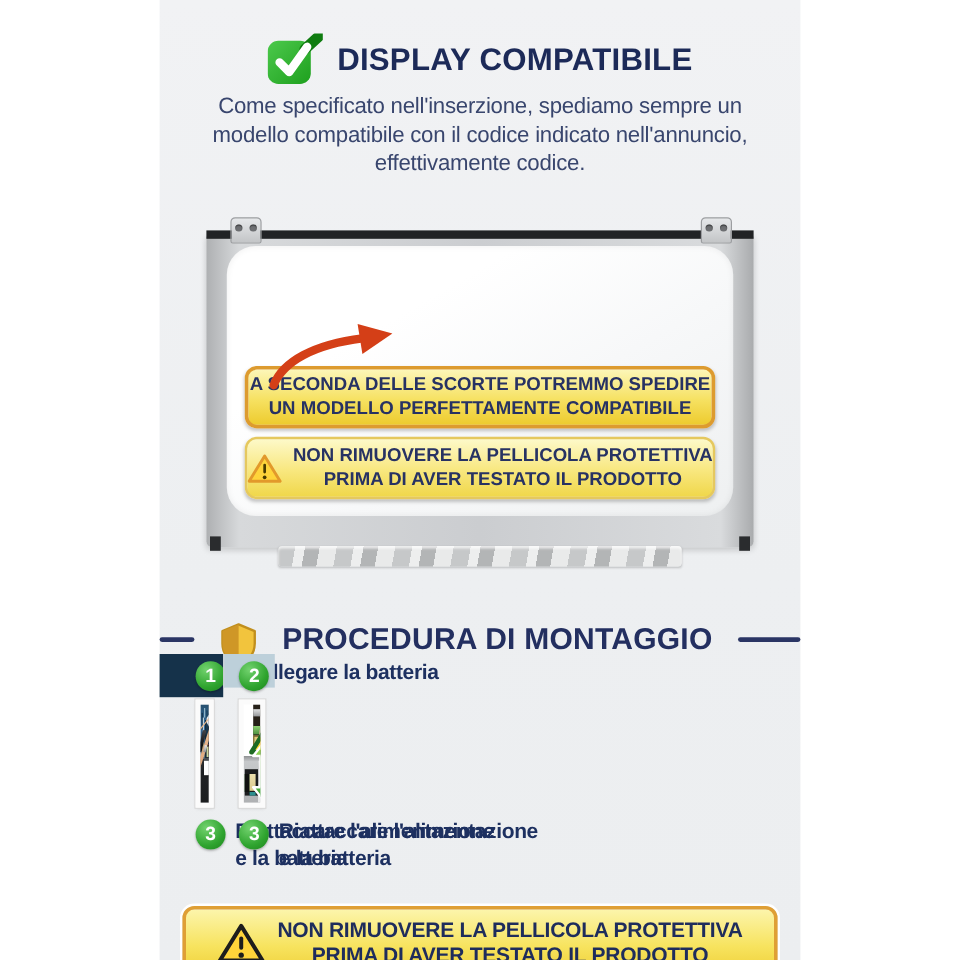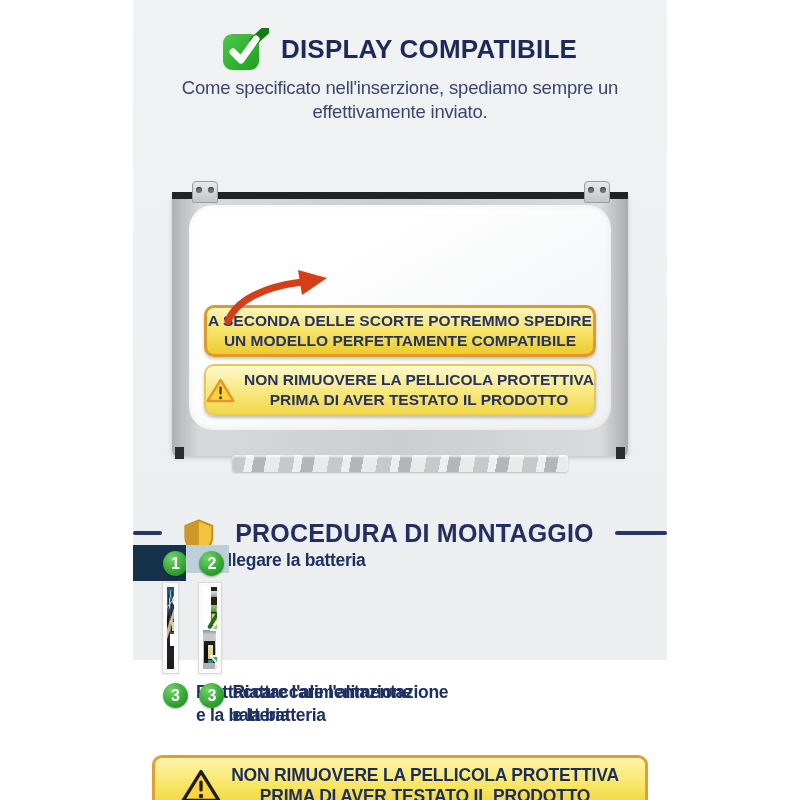--- a/index.html
+++ b/index.html
@@ -1,18 +1,18 @@
 <!DOCTYPE html>
 <html><head>
 <meta charset="utf-8">
 <style>
   html,body{margin:0;padding:0;background:#ffffff;}
   .canvas{position:relative;width:800px;height:800px;background:#ffffff;overflow:hidden;
           font-family:"Liberation Sans",sans-serif;}
-  .column{position:absolute;left:133px;top:0;width:534px;height:660px;
+  .column{position:absolute;left:133px;top:0;width:534px;height:800px;
           background:linear-gradient(180deg,#f1f2f4 0%,#edeff1 60%,#eceef0 100%);}
 
   
   .hdr{position:absolute;top:28px;left:0;right:0;display:flex;justify-content:center;align-items:center;gap:12px;}
   .hdr h1{margin:0;font-size:26px;font-weight:bold;color:#1c2a58;letter-spacing:.2px;}
   .check{width:46px;height:42px;display:block;}
 
   .intro{position:absolute;top:76px;left:0;right:0;text-align:center;
          font-size:18.5px;line-height:24px;letter-spacing:-0.2px;color:#39466e;}
   .intro span{display:block;white-space:nowrap;}
@@ -147,21 +147,22 @@
         </defs>
         <rect x="0" y="6" width="36" height="36" rx="9" fill="url(#gGrad)"></rect>
         <path d="M31 13 L43 2" stroke="#0f7c10" stroke-width="9" stroke-linecap="round" fill="none"></path>
         <path d="M10 24 L18 32 L33 11" stroke="#ffffff" stroke-width="7" stroke-linecap="round" stroke-linejoin="round" fill="none"></path>
       </svg>
       <h1>DISPLAY COMPATIBILE</h1>
     </div>
 
     <div class="intro">
       <span>Come specificato nell'inserzione, spediamo sempre un</span>
-      <span>effettivamente inviato.</span>
+      <span>modello compatibile con il codice indicato nell'annuncio,</span>
+      <span>effettivamente codice.</span>
     </div>
 
     <div class="panel">
       <div class="bracket bl"></div>
       <div class="bracket br"></div>
       <div class="topstrip"></div>
       <div class="frame">
         <div class="screen"></div>
         <div class="notch nl"></div>
         <div class="notch nr"></div>

